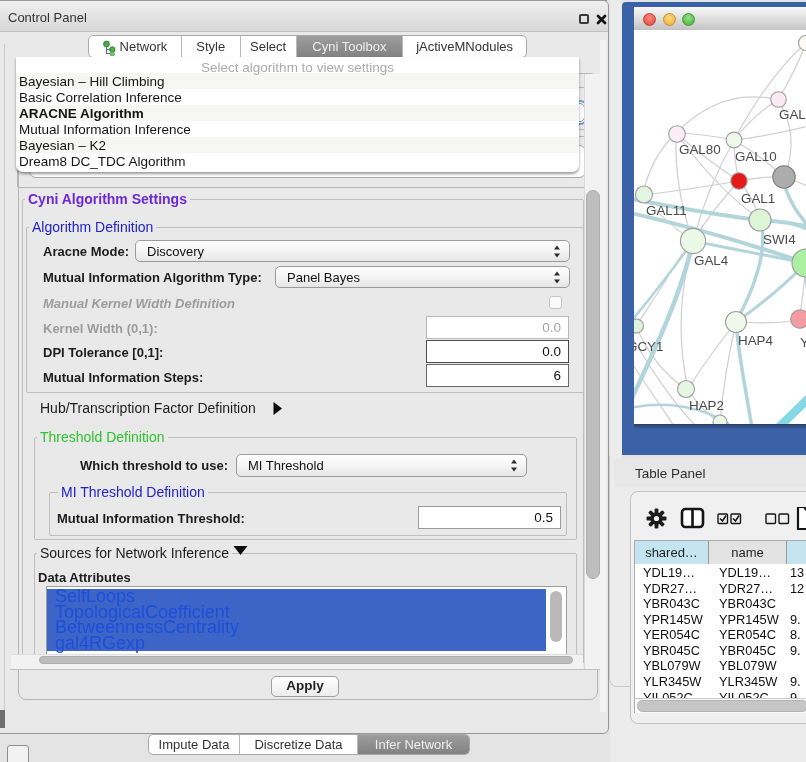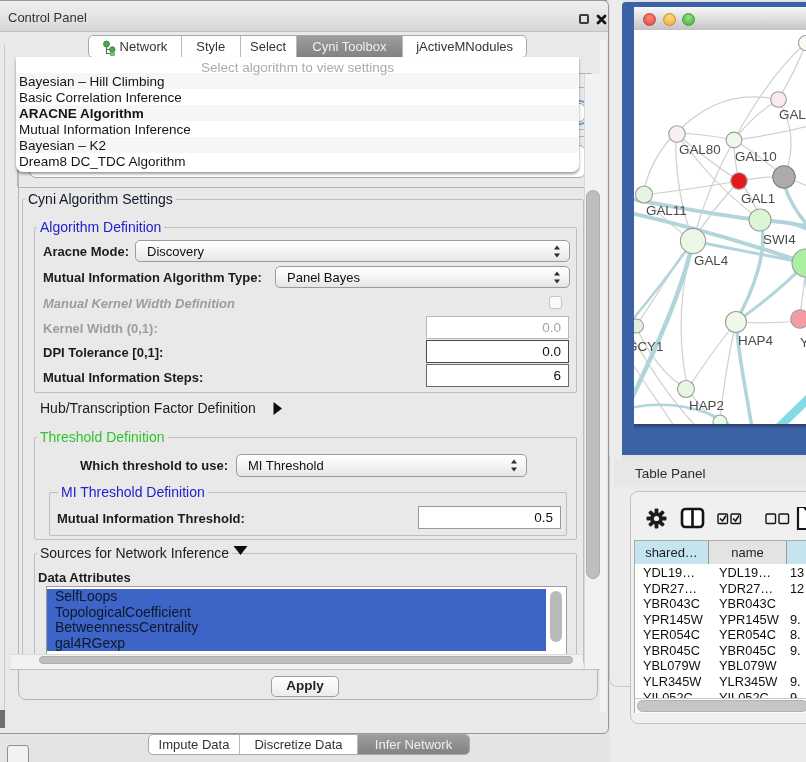--- a/index.html
+++ b/index.html
@@ -98,24 +98,24 @@
 
   <div id="outerpanel" class="abs"></div>
 
   <div class="abs" style="left:300px;top:87px;width:290px;height:41px;border:1px solid #B5B5B5;border-radius:2px;"></div>
   <div class="abs" style="left:437px;top:100px;width:151px;height:25px;border:2.5px solid #6B9FDC;border-radius:8px;background:#fff;box-sizing:border-box;"></div>
   <div class="abs" style="left:440px;top:103px;width:145px;height:19px;border:1px solid #919191;border-radius:5px;background:#fff;box-sizing:border-box;"></div>
   <div class="abs" style="left:17px;top:136px;width:576px;height:50px;border:1px solid #B5B5B5;border-radius:2px;"></div>
   <div class="abs" style="left:29px;top:145px;width:555px;height:31px;background:#fff;border:1px solid #A8A8A8;border-radius:7px;"></div>
 
   <div class="abs group" style="left:22px;top:199px;width:560px;height:463px;">
-    <span style="color:#0f172a;">Cyni Algorithm Settings</span>
-  </div>
-
-  <div class="abs group" style="left:34px;top:227px;width:541px;height:164px;">
+    <span style="color:#6d28d9;font-weight:bold;">Cyni Algorithm Settings</span>
+  </div>
+
+  <div class="abs group" style="left:26px;top:227px;width:541px;height:164px;padding-left:24px;">
     <span style="color:#2121CE;">Algorithm Definition</span>
   </div>
   <div class="abs lbl b" style="left:43px;top:244px;">Aracne Mode:</div>
   <div class="abs combo" style="left:135px;top:240px;width:433px;height:20px;text-decoration:underline;">
       <span class="ct">Discovery</span>
       <svg class="spin" width="8" height="13" viewBox="0 0 8 13">
         <path d="M4 0.5 L7 4.4 L1 4.4 Z" fill="#2b2b2b"></path>
         <path d="M4 12.5 L7 8.6 L1 8.6 Z" fill="#2b2b2b"></path>
       </svg>
     </div>
@@ -169,21 +169,21 @@
 
   <div class="abs group" style="left:34px;top:553px;width:541px;height:104px;">
     <span style="color:#1c1c1c;font-size:14px;">Sources for Network Inference</span>
   </div>
   <svg class="abs" style="left:233px;top:545px;" width="15" height="11" viewBox="0 0 15 11">
     <path d="M0.5 1 L14.5 1 L7.5 10 Z" fill="#0c0c0c"></path>
   </svg>
   <div class="abs lbl b" style="left:38px;top:570px;">Data Attributes</div>
   <div class="abs" style="left:46px;top:586px;width:519px;height:68px;background:#fff;border:1px solid #9E9E9E;"></div>
   <div class="abs" style="left:47px;top:589px;width:499px;height:62px;background:#3D65C8;"></div>
-  <div class="abs" style="left:55px;top:589px;font-size:14px;color:#0f172a;line-height:15.5px;">SelfLoops<br>TopologicalCoefficient<br>BetweennessCentrality<br>gal4RGexp</div>
+  <div class="abs" style="left:55px;top:589px;font-size:18px;color:#1d4ed8;line-height:15.5px;">SelfLoops<br>TopologicalCoefficient<br>BetweennessCentrality<br>gal4RGexp</div>
   <div class="abs" style="left:550px;top:591px;width:12px;height:51px;background:#B9B9B9;border-radius:6px;"></div>
 
   <div class="abs" style="left:584px;top:74px;width:16px;height:595px;background:#F2F2F2;border-left:1px solid #D8D8D8;"></div>
   <div class="abs" style="left:586px;top:190px;width:12px;height:387px;background:#BEBEBE;border:1px solid #ACACAC;border-radius:7px;"></div>
   <div class="abs" style="left:11px;top:654px;width:572px;height:15px;background:#F2F2F2;border-top:1px solid #DDD;"></div>
   <div class="abs" style="left:39px;top:656px;width:532px;height:6px;background:#BDBDBD;border:1px solid #ADADAD;border-radius:4px;"></div>
   <div class="abs" style="left:10px;top:669px;width:590px;height:1px;background:#C0C0C0;"></div>
 
   <div class="abs" style="left:271px;top:676px;width:66px;height:18px;border:1px solid #9F9F9F;border-radius:5px;
     background:linear-gradient(#FEFEFE,#ECECEC);text-align:center;font-size:13.5px;font-weight:bold;color:#222;padding-top:1px;">Apply</div>

